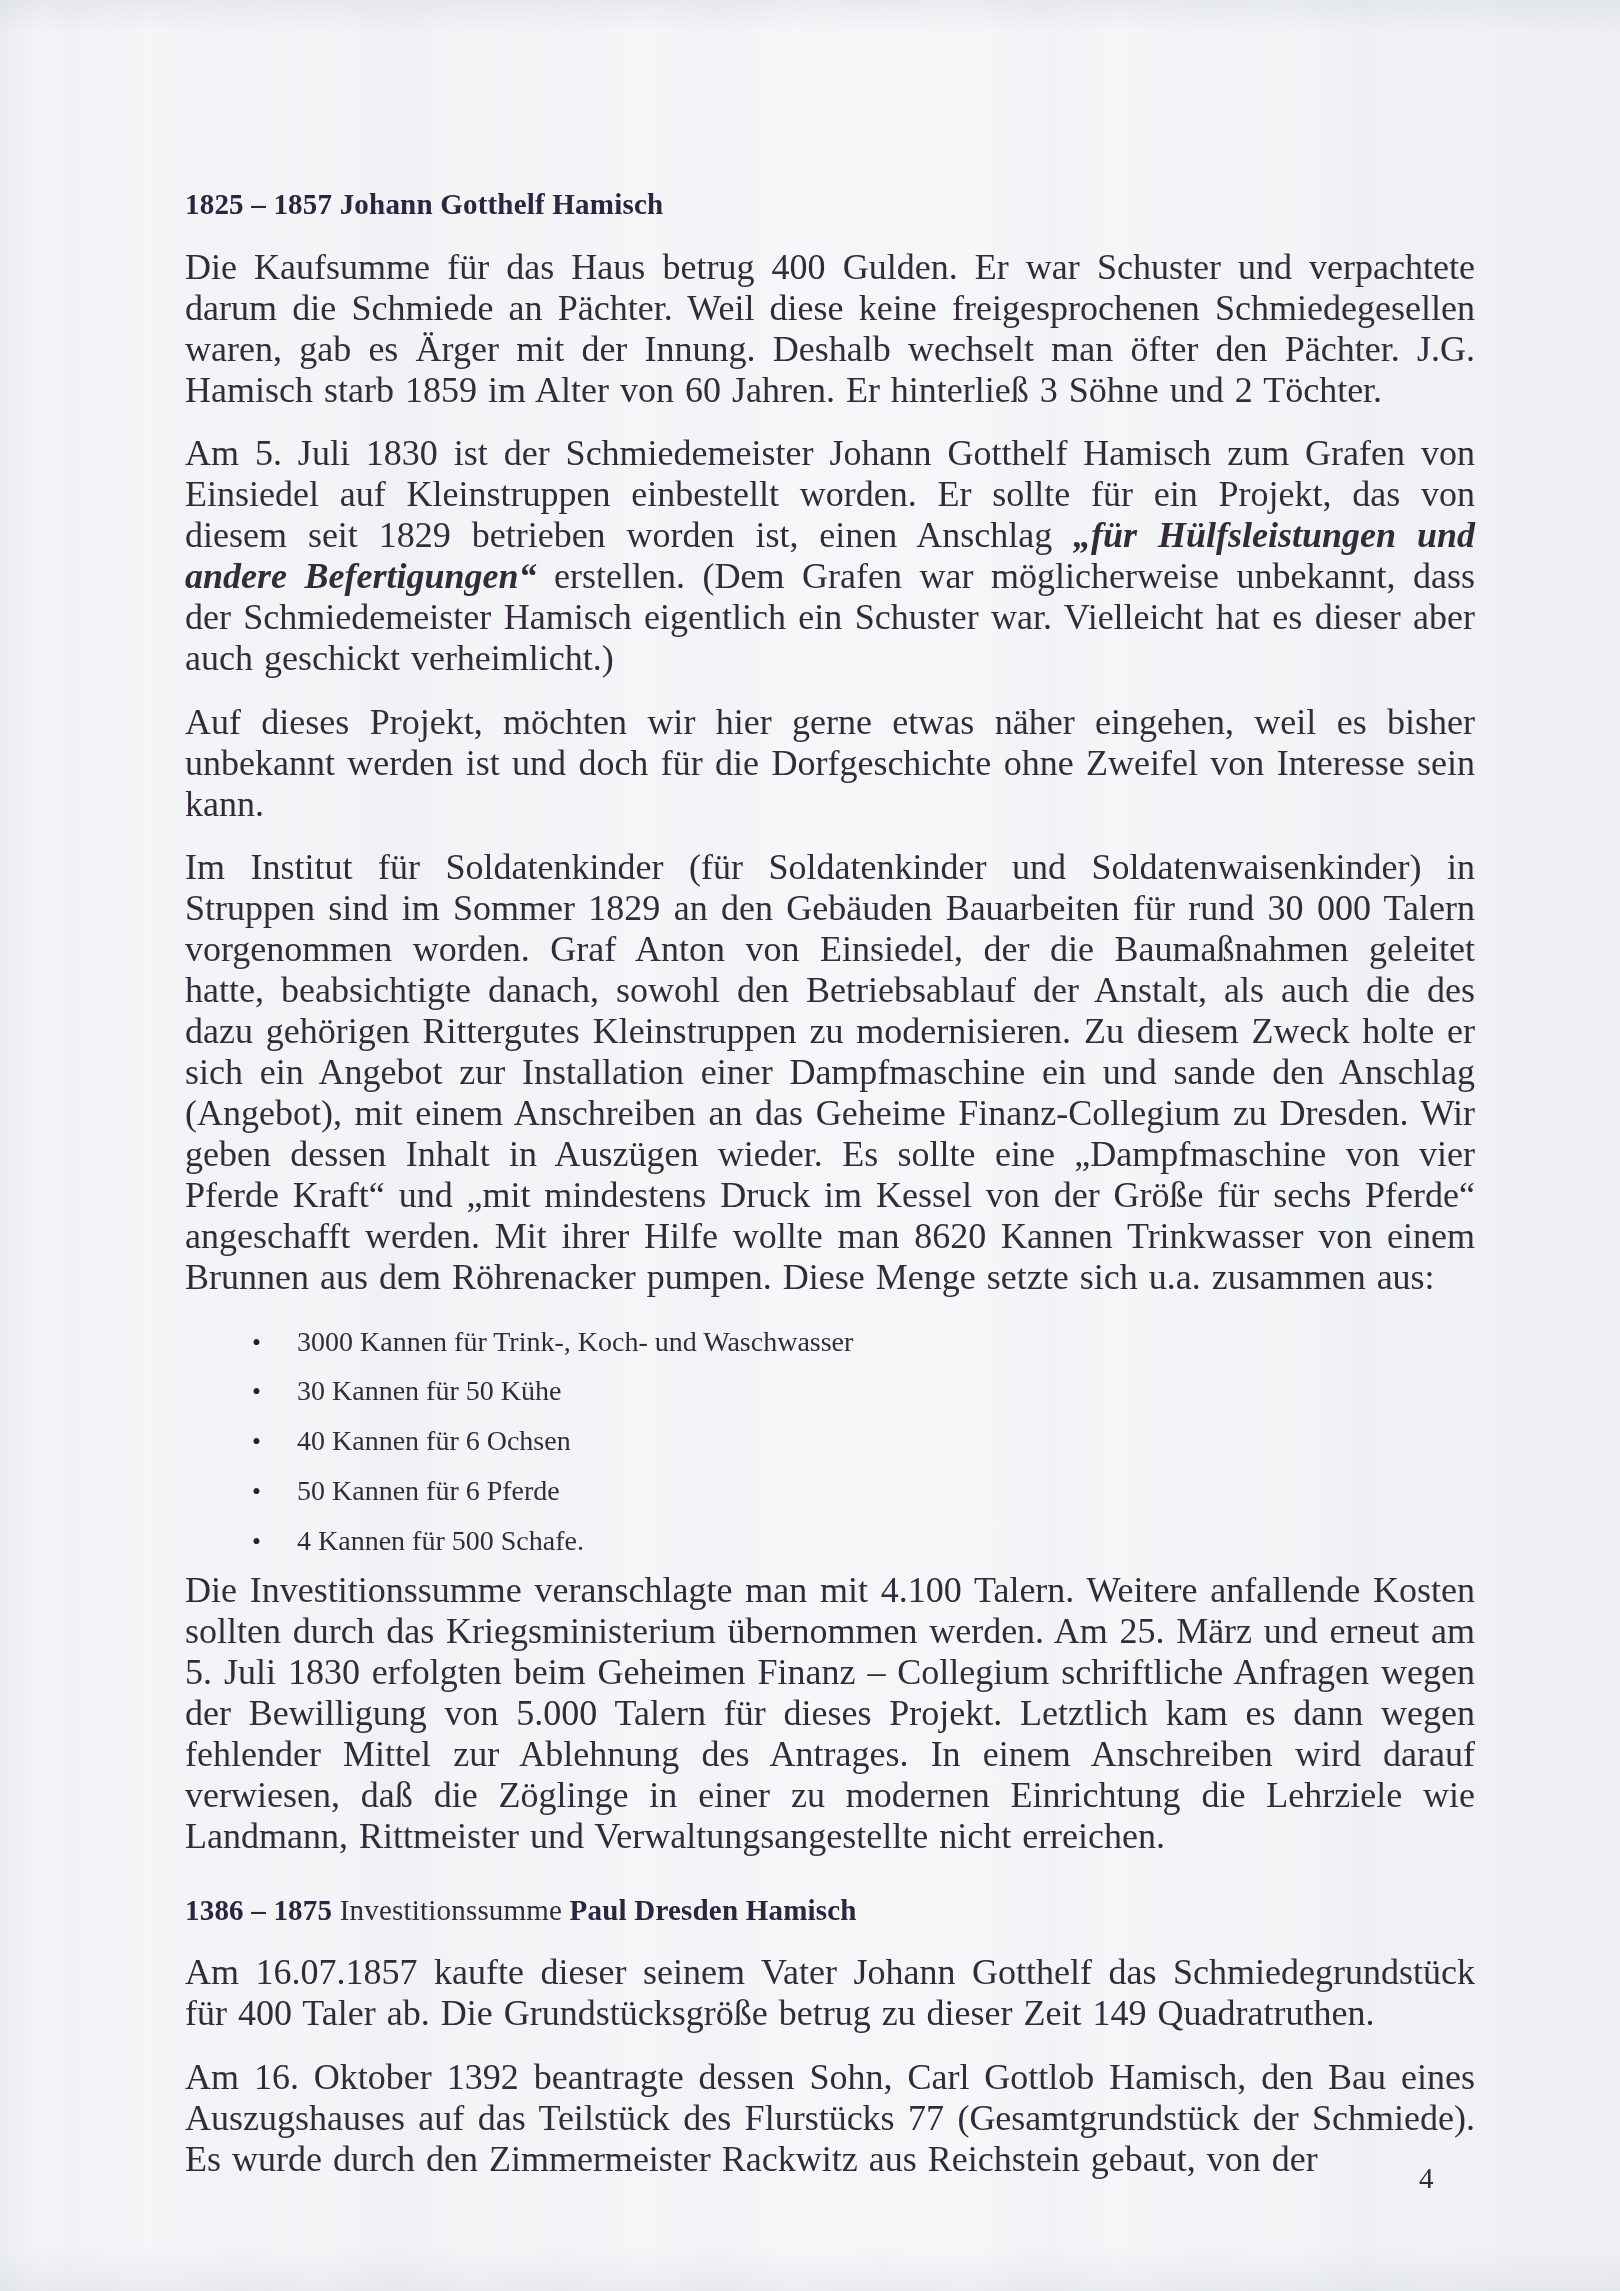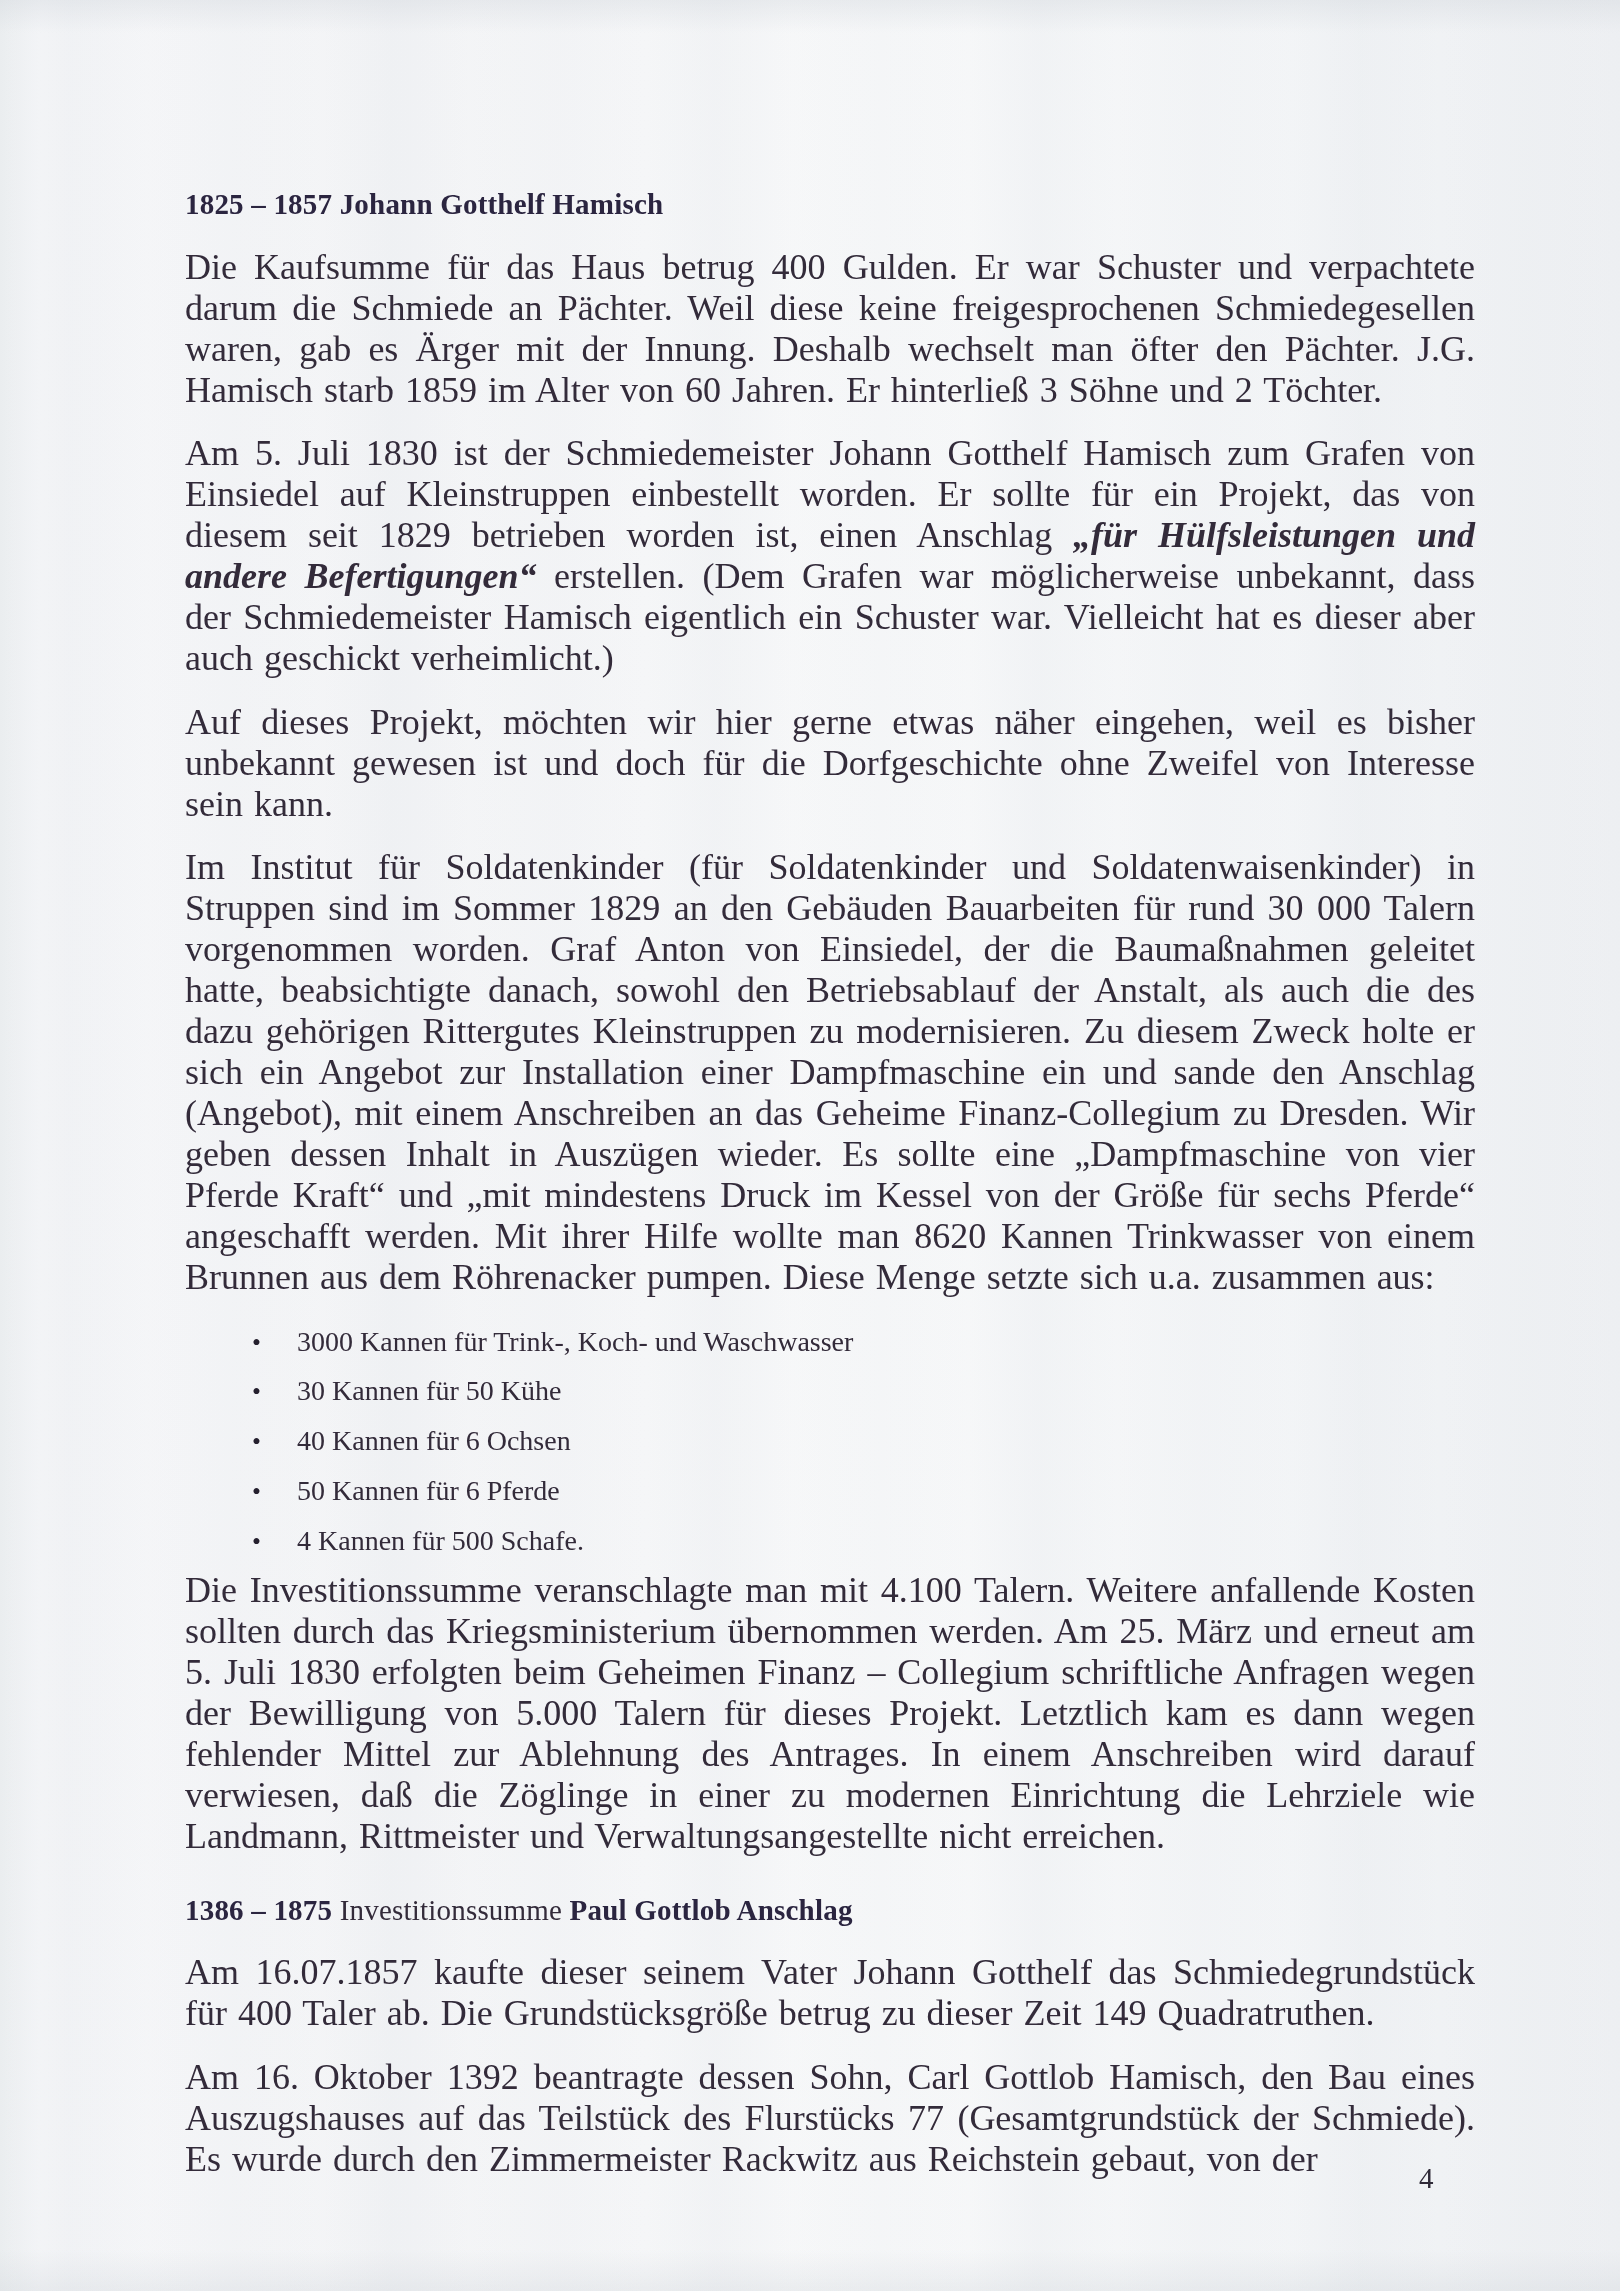--- a/index.html
+++ b/index.html
@@ -93,21 +93,21 @@
 
 <div class="scan">
   <div class="content">
 
     <h2 class="heading">1825 – 1857 Johann Gotthelf Hamisch</h2>
 
     <p class="body-text">Die Kaufsumme für das Haus betrug 400 Gulden. Er war Schuster und verpachtete darum die Schmiede an Pächter. Weil diese keine freigesprochenen Schmiedegesellen waren, gab es Ärger mit der Innung. Deshalb wechselt man öfter den Pächter. J.G. Hamisch starb 1859 im Alter von 60 Jahren. Er hinterließ 3 Söhne und 2 Töchter.</p>
 
     <p class="body-text"><span>Am 5. Juli 1830  ist der Schmiedemeister Johann Gotthelf Hamisch zum Grafen von Einsiedel auf Kleinstruppen einbestellt worden. Er sollte für ein Projekt, das von diesem seit 1829 betrieben worden ist, einen Anschlag </span><span class="bold-italic">„für Hülfsleistungen und andere Befertigungen“</span><span> erstellen. (Dem Grafen war möglicherweise unbekannt, dass der Schmiedemeister Hamisch eigentlich ein Schuster war. Vielleicht hat es dieser aber auch geschickt verheimlicht.)</span></p>
 
-    <p class="body-text">Auf dieses Projekt, möchten wir hier gerne etwas näher eingehen, weil es bisher unbekannt gewesen ist und doch für die Dorfgeschichte ohne Zweifel von Interesse sein kann.</p>
+    <p class="body-text">Auf dieses Projekt, möchten wir hier gerne etwas näher eingehen, weil es bisher unbekannt werden ist und doch für die Dorfgeschichte ohne Zweifel von Interesse sein kann.</p>
 
     <p class="body-text">Im Institut für Soldatenkinder (für Soldatenkinder und Soldatenwaisenkinder) in Struppen sind im Sommer 1829 an den Gebäuden Bauarbeiten für rund 30 000 Talern vorgenommen worden. Graf Anton von Einsiedel, der die Baumaßnahmen geleitet hatte, beabsichtigte danach, sowohl den Betriebsablauf der Anstalt, als auch die des dazu gehörigen Rittergutes Kleinstruppen zu modernisieren. Zu diesem Zweck holte er sich ein Angebot zur Installation einer Dampfmaschine ein und sande den Anschlag (Angebot), mit einem Anschreiben an das Geheime Finanz-Collegium zu Dresden. Wir geben dessen Inhalt in Auszügen wieder. Es sollte eine „Dampfmaschine von vier Pferde Kraft“ und „mit mindestens Druck im Kessel von der Größe für sechs Pferde“ angeschafft werden. Mit ihrer Hilfe wollte man 8620 Kannen Trinkwasser von einem Brunnen aus dem Röhrenacker pumpen. Diese Menge setzte sich u.a. zusammen aus:</p>
 
     <ul class="kannen-list">
       <li>
         <span class="bullet">•</span>
         <span>3000 Kannen  für Trink-, Koch- und Waschwasser</span>
       </li>
       <li>
         <span class="bullet">•</span>
@@ -122,21 +122,21 @@
         <span>50 Kannen für 6 Pferde</span>
       </li>
       <li>
         <span class="bullet">•</span>
         <span>4 Kannen für 500 Schafe.</span>
       </li>
     </ul>
 
     <p class="body-text">Die Investitionssumme veranschlagte man mit 4.100 Talern. Weitere anfallende Kosten sollten durch das Kriegsministerium  übernommen werden. Am 25. März und erneut am 5. Juli 1830 erfolgten beim Geheimen Finanz – Collegium schriftliche Anfragen wegen der Bewilligung von 5.000 Talern für dieses Projekt. Letztlich kam es dann wegen fehlender Mittel zur Ablehnung des Antrages. In einem Anschreiben wird darauf verwiesen, daß die Zöglinge in einer zu modernen Einrichtung die Lehrziele wie Landmann, Rittmeister und Verwaltungsangestellte nicht erreichen.</p>
 
-    <h2 class="heading heading-2"><span>1386 – 1875</span><span class="regular">  Investitionssumme </span><span>Paul Gottlob Anschlag</span></h2>
+    <h2 class="heading heading-2"><span>1386 – 1875</span><span class="regular">  Investitionssumme </span><span>Paul Dresden Hamisch</span></h2>
 
     <p class="body-text">Am 16.07.1857 kaufte dieser seinem Vater Johann Gotthelf das Schmiedegrundstück für 400 Taler ab. Die Grundstücksgröße betrug zu dieser Zeit 149 Quadratruthen.</p>
 
     <p class="body-text">Am 16. Oktober 1392 beantragte dessen Sohn, Carl Gottlob Hamisch, den Bau eines Auszugshauses auf das Teilstück des Flurstücks 77 (Gesamtgrundstück der Schmiede). Es wurde durch den Zimmermeister Rackwitz aus Reichstein gebaut, von der</p>
 
   </div>
 
   <div class="page-number">4</div>
 </div>
 

